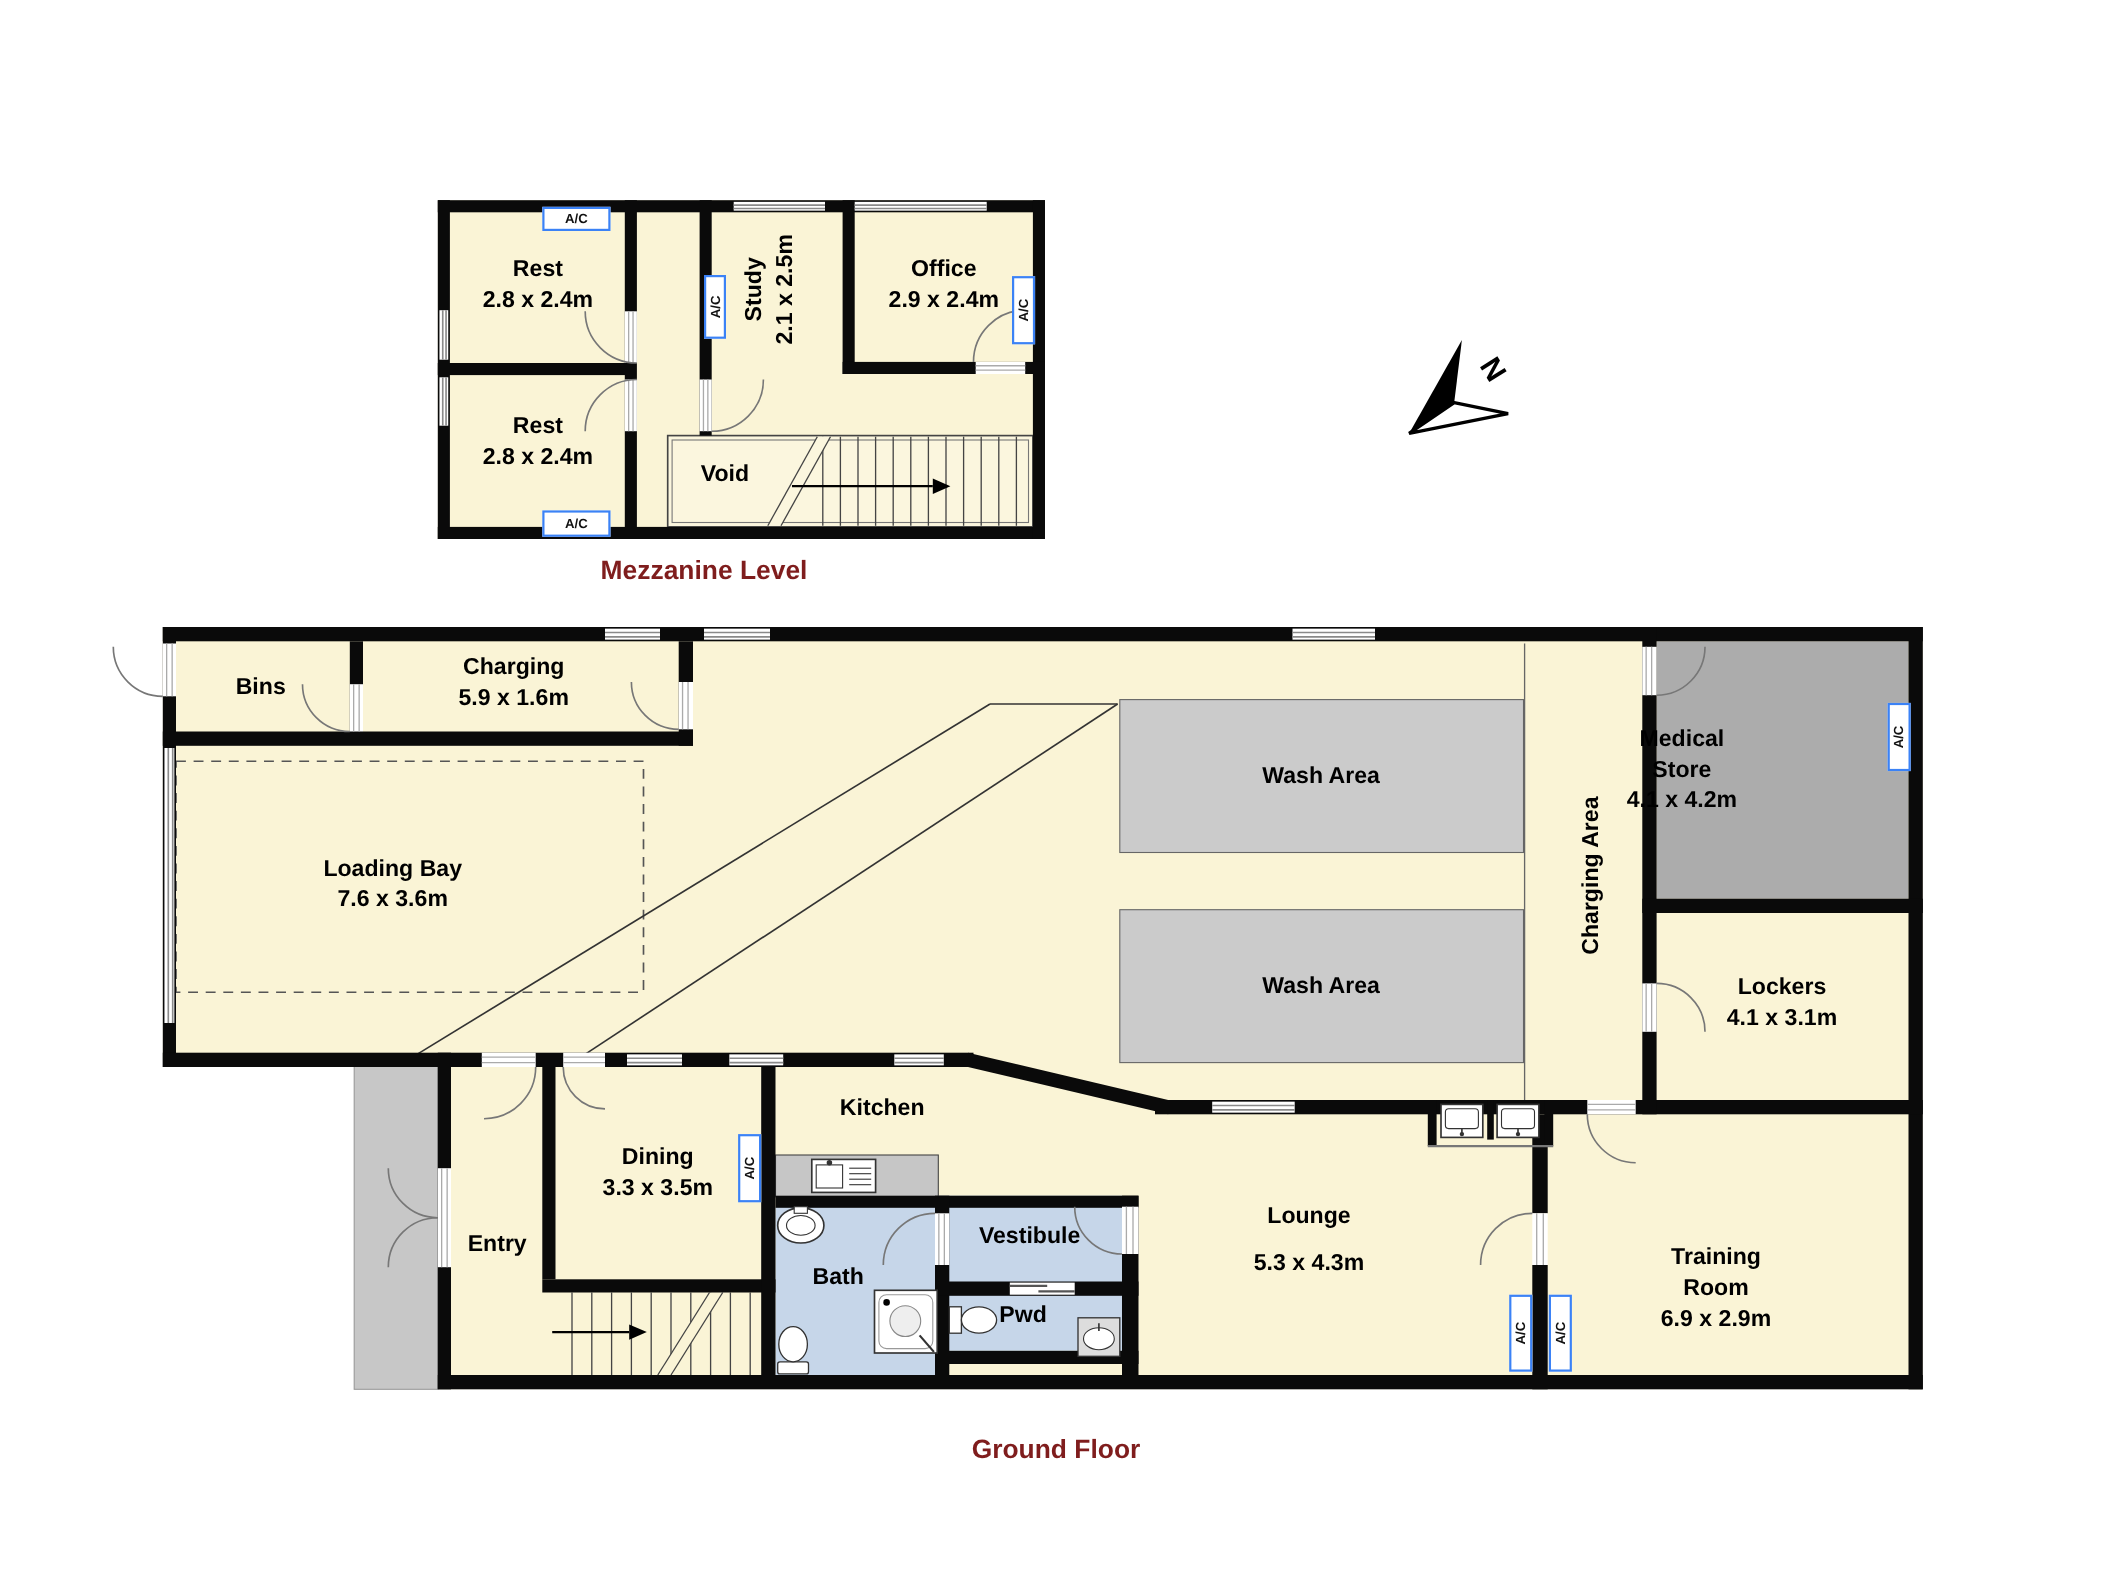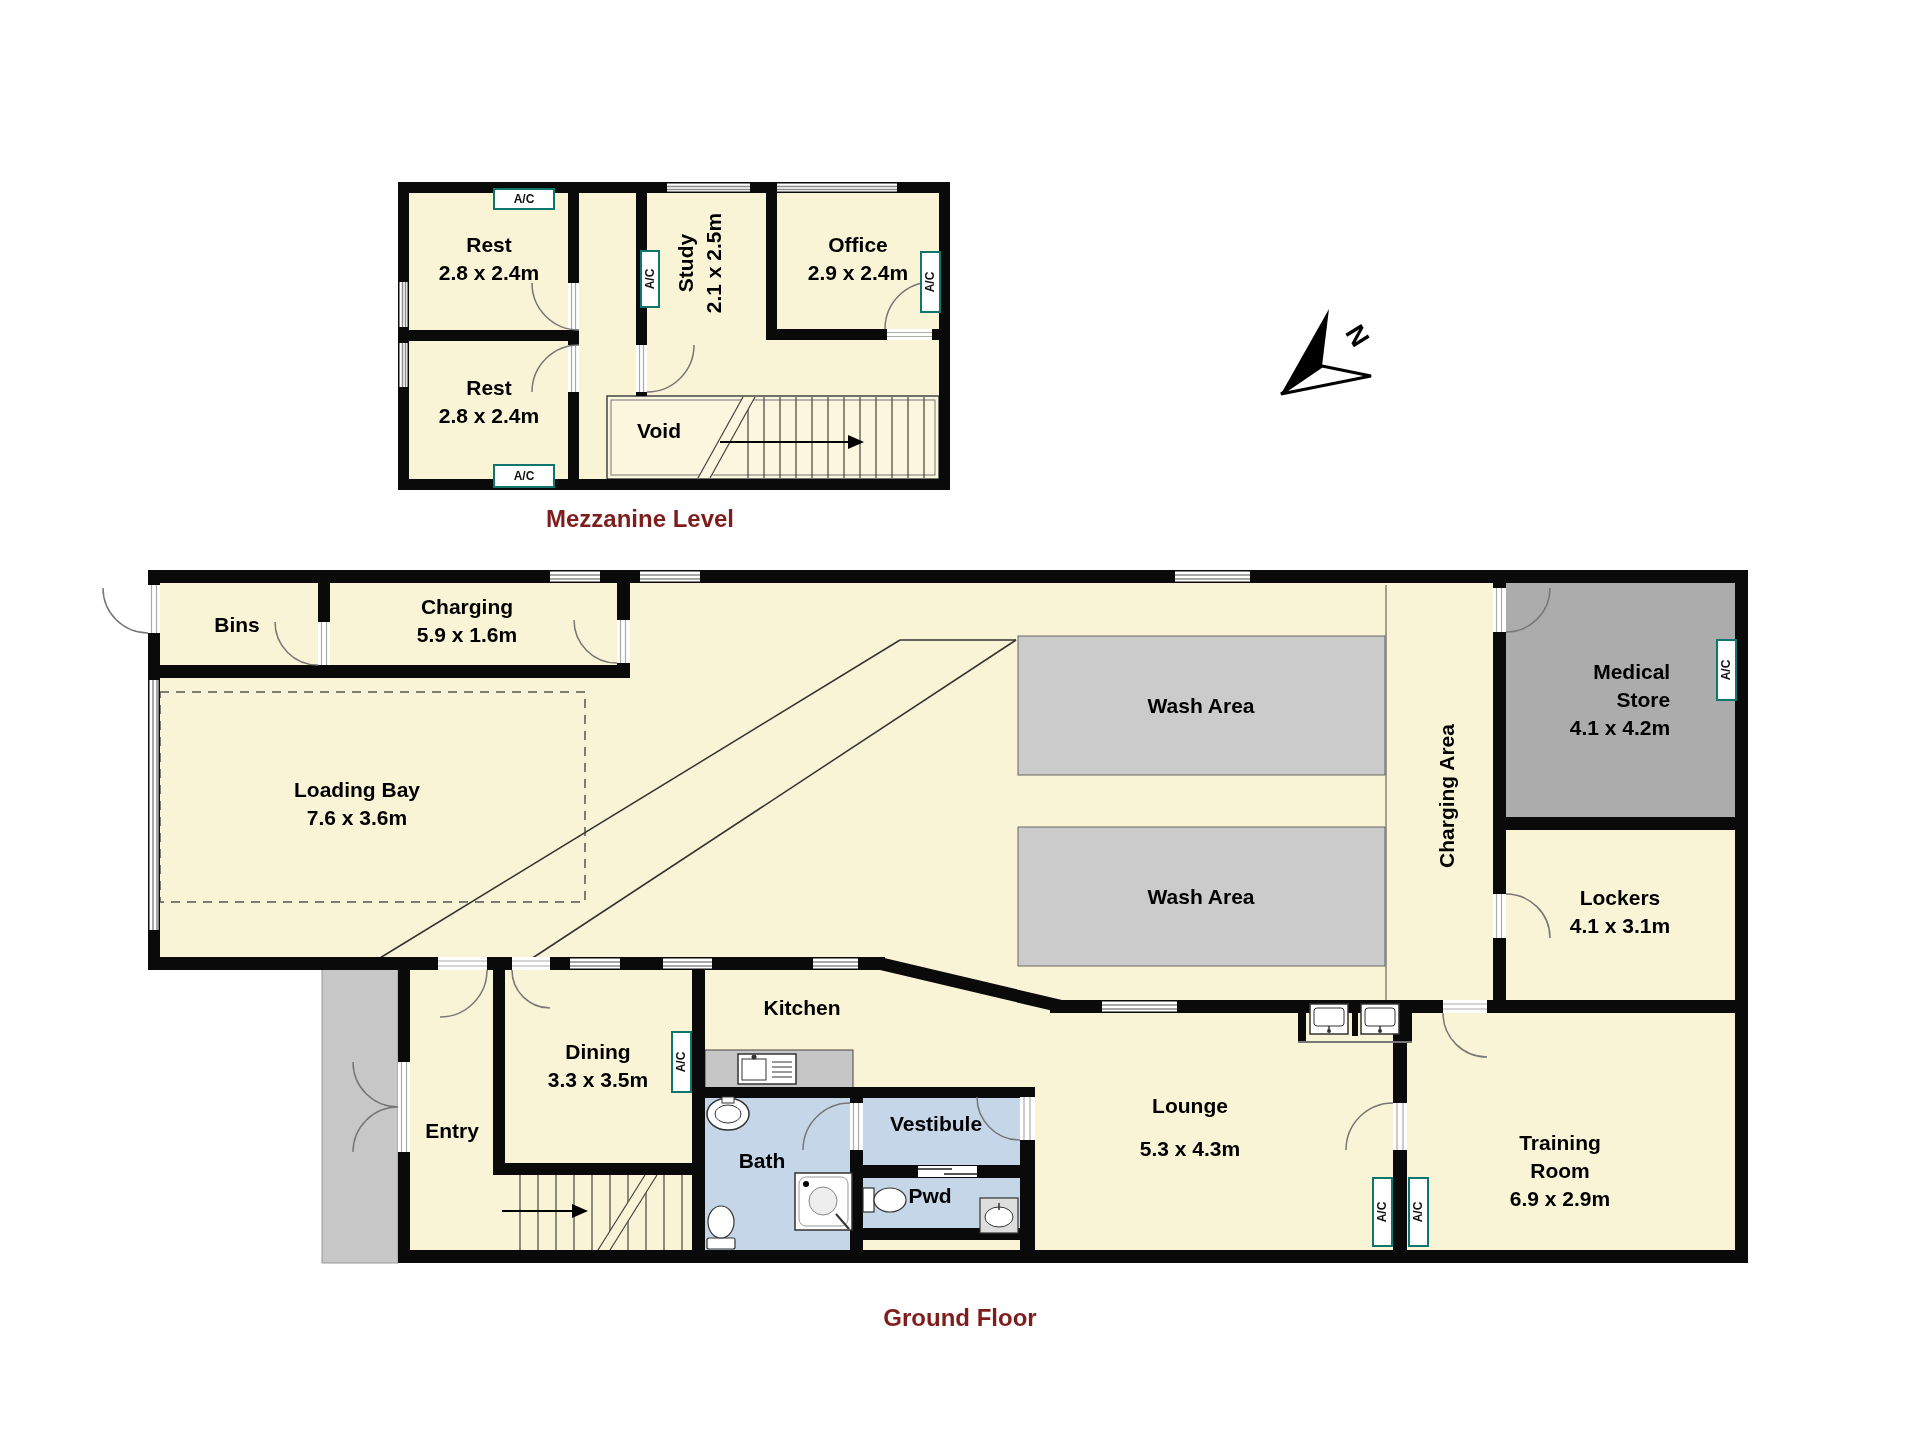--- a/index.html
+++ b/index.html
@@ -5,21 +5,21 @@
   html,body{margin:0;padding:0;background:#fff;}
   .page{position:relative;width:1920px;height:1440px;background:#fff;overflow:hidden;
         font-family:"Liberation Sans",sans-serif;}
   .plan-svg{position:absolute;left:0;top:0;z-index:1;}
   .lbl{position:absolute;z-index:4;transform:translate(-50%,-50%);
        display:flex;flex-direction:column;align-items:center;text-align:center;
        font-weight:bold;font-size:21px;line-height:28px;color:#000;white-space:nowrap;}
   .lbl.rot{transform:translate(-50%,-50%) rotate(-90deg);}
   .title{position:absolute;z-index:4;transform:translate(-50%,-50%);
          font-weight:bold;font-size:24px;color:#7f1d1d;white-space:nowrap;}
-  .ac{position:absolute;z-index:3;background:#fff;border:2px solid #0f766e;box-sizing:border-box;
+  .ac{position:absolute;z-index:3;background:#fff;border:2px solid #3b82f6;box-sizing:border-box;
       display:flex;align-items:center;justify-content:center;
       font-weight:bold;font-size:12px;color:#111;overflow:hidden;}
   .ac.v span{transform:rotate(-90deg);}
   .north-n{position:absolute;z-index:4;transform:translate(-50%,-50%) rotate(58deg);
            font-weight:bold;font-size:27px;color:#000;}
 </style>
 </head>
 <body>
 
 <div class="page">
@@ -368,21 +368,21 @@
 </div>
 <div class="lbl" style="left:1201px;top:706px;">
   <span>Wash Area</span>
 </div>
 <div class="lbl" style="left:1201px;top:897px;">
   <span>Wash Area</span>
 </div>
 <div class="lbl rot" style="left:1447px;top:796px;">
   <span>Charging Area</span>
 </div>
-<div class="lbl" style="left:1620px;top:700px;align-items:flex-end;">
+<div class="lbl" style="left:1529px;top:700px;">
   <span>Medical</span>
   <span>Store</span>
   <span>4.1 x 4.2m</span>
 </div>
 <div class="lbl" style="left:1620px;top:912px;">
   <span>Lockers</span>
   <span>4.1 x 3.1m</span>
 </div>
 <div class="lbl" style="left:782px;top:1008px;margin-left:20px;">
   <span>Kitchen</span>

